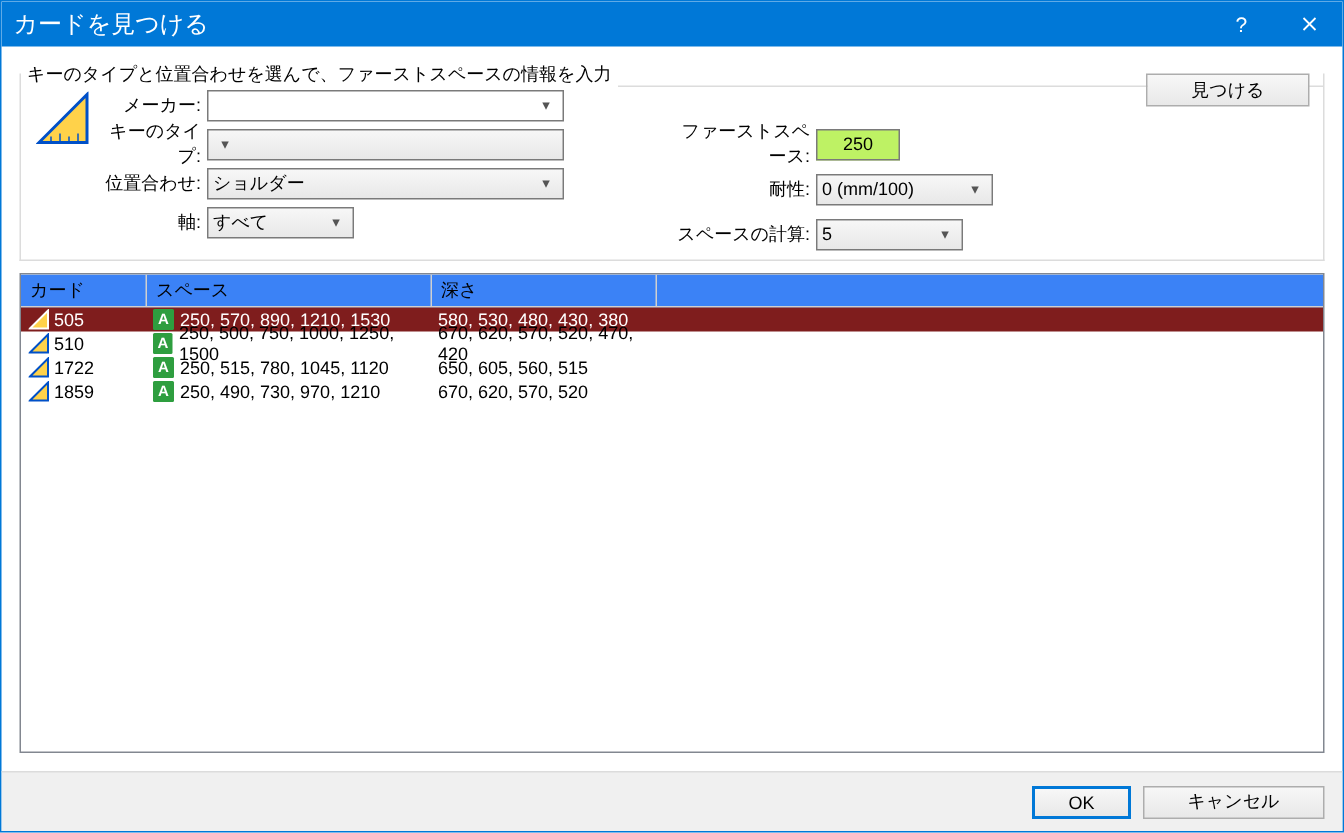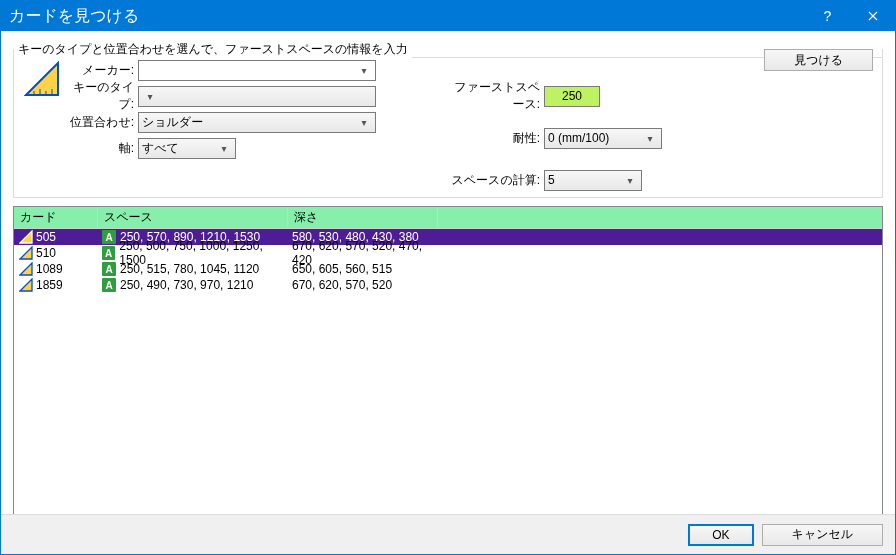--- a/index.html
+++ b/index.html
@@ -20,37 +20,37 @@
 .row{display:flex;align-items:center;gap:4px;height:22px}
 .label{width:64px;text-align:right}
 .combo{height:21px;border:1px solid #7a7a7a;background:linear-gradient(#f7f7f7,#e8e8e8);display:flex;align-items:center;padding:0 3px;position:relative}
 .combo .val{flex:1;overflow:hidden;white-space:nowrap}
 .combo .arrow{width:16px;text-align:center;font-size:10px;color:#555}
 .combo.editable{background:#fff}
 .w238{width:238px}
 .w98{width:98px}
 .txt{height:21px;border:1px solid #7a7a7a;background:#bef264;padding:0 4px;display:flex;align-items:center;justify-content:center}
 .w56{width:56px}
-.form-right{margin-left:60px;display:flex;flex-direction:column;gap:20px;padding-top:26px}
+.form-right{margin-left:60px;display:flex;flex-direction:column;gap:8px;padding-top:26px}
 .label-r{width:94px;text-align:right}
 .w118{width:118px}
 .find-btn{position:absolute;top:18px;right:22px}
 .btn{height:22px;border:1px solid #adadad;background:linear-gradient(#f7f7f7,#e8e8e8);padding:0 29px;display:flex;align-items:center;justify-content:center;cursor:default}
 .btn.default{border:2px solid #0078d7;padding:0 22px}
 .table-wrap{margin-top:8px;border:1px solid #828790;height:320px;background:#fff;overflow:hidden}
-.thead{display:flex;height:22px;background:#86efac;border-bottom:1px solid #d0d0d0}
+.thead{display:flex;height:22px;background:#3b82f6;border-bottom:1px solid #d0d0d0}
 .th{border-right:1px solid #d0d0d0;padding:3px 6px;display:flex;align-items:center}
 .c-card{width:84px}
 .c-space{width:190px}
 .c-depth{width:150px}
 .c-x{width:152px;border-right:none}
 .c-rest{flex:1;border-right:none}
 .tbody{}
 .tr{display:flex;height:16px;align-items:center}
-.tr.sel{background:#4c1d95;color:#fff}
+.tr.sel{background:#7f1d1d;color:#fff}
 .cell{padding:0 4px;display:flex;align-items:center;height:100%}
 .card-icon{width:16px;height:14px;display:inline-flex;align-items:center;justify-content:center;margin-right:2px}
 .a-badge{width:14px;height:14px;background:#2e9e3f;color:#fff;font-size:10px;font-weight:bold;display:inline-flex;align-items:center;justify-content:center;margin-right:4px;border-radius:1px}
 .footer{position:absolute;bottom:0;left:0;right:0;border-top:1px solid #dcdcdc;height:40px;display:flex;align-items:center;justify-content:flex-end;gap:8px;padding-right:12px;background:#f0f0f0}
 </style>
 </head>
 <body>
 
 <div class="titlebar">
   <span class="title">カードを見つける</span>
@@ -187,21 +187,21 @@
             <span>670, 620, 570, 520, 470, 420</span>
           </div>
         </div>
         <div class="tr">
           <div class="cell c-card">
             <span class="card-icon">
               <svg width="14" height="14" viewBox="0 0 14 14">
                 <polygon points="1,13 13,13 13,1" fill="#ffd24a" stroke="#0050c8" stroke-width="1.3"></polygon>
               </svg>
             </span>
-            <span>1089</span>
+            <span>1722</span>
           </div>
           <div class="cell c-space">
             <span class="a-badge">A</span>
             <span>250, 515, 780, 1045, 1120</span>
           </div>
           <div class="cell c-depth">
             <span>650, 605, 560, 515</span>
           </div>
         </div>
         <div class="tr">

